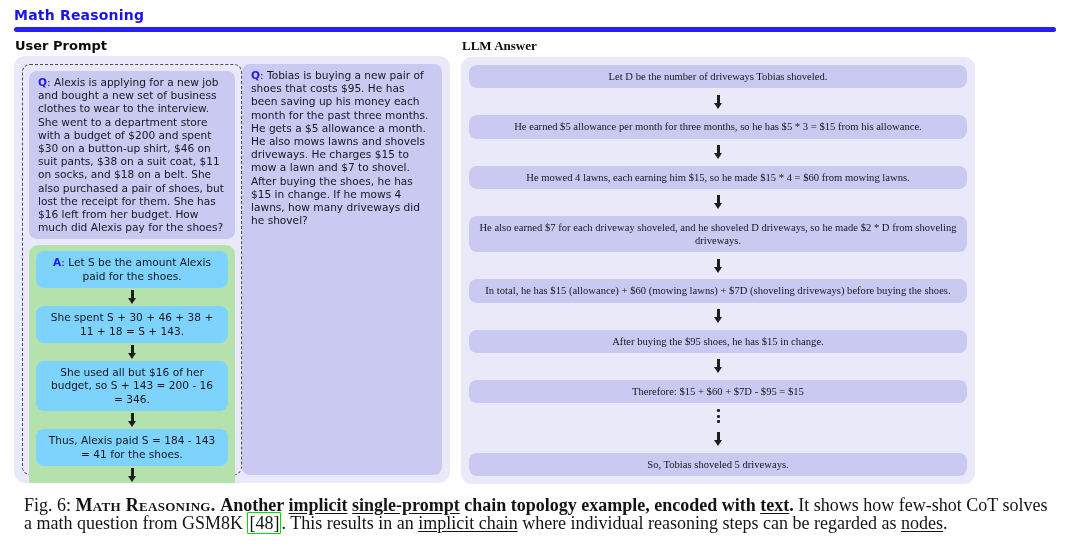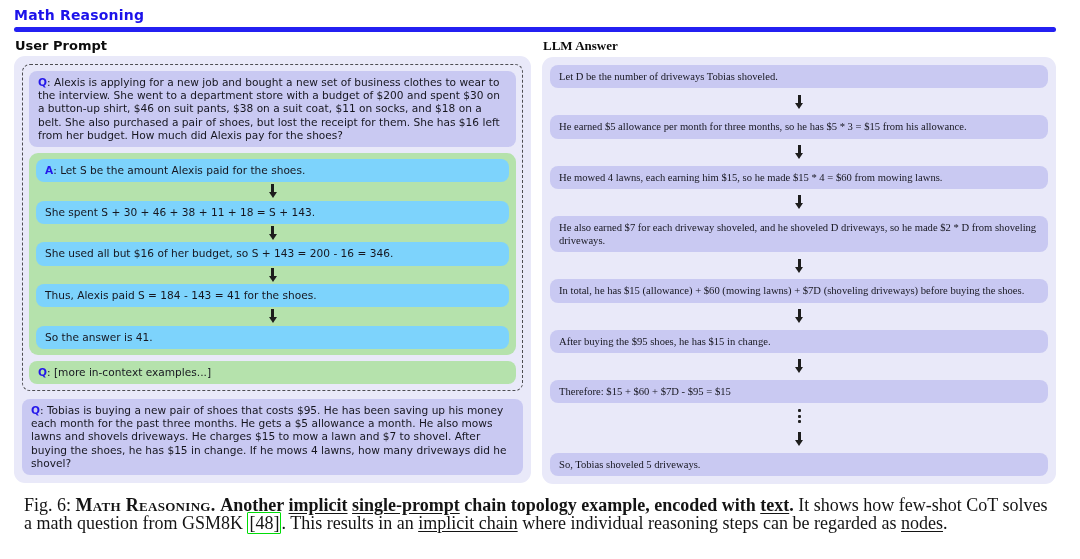--- a/index.html
+++ b/index.html
@@ -5,49 +5,49 @@
   * { box-sizing: border-box; margin: 0; padding: 0; }
   html, body { width: 1080px; height: 559px; background: #ffffff; overflow: hidden; }
   body { font-family: "DejaVu Sans", "Liberation Sans", sans-serif; color: #16161f; }
 
   .page { padding: 7px 14px 0 14px; }
 
   .fig-title { font-size: 14px; font-weight: bold; color: #1c12ea; letter-spacing: 0.2px; }
   .title-rule { height: 5px; background: #2420f2; border-radius: 3px; margin-top: 4px; width: 1042px; }
 
   .cols { display: flex; gap: 11px; margin-top: 5px; }
-  .col-left  { width: 517px; }
+  .col-left  { width: 436px; }
   .col-right { width: 514px; font-family: Liberation Serif, serif; }
 
   .col-heading { font-size: 13px; font-weight: bold; color: #0c0c0c; margin: 1px 0 3px 1px; }
 
   .panel {
     background: #e9e9f9; border-radius: 11px; padding: 8px;
-    height: 427px; display: flex; flex-direction: column;
+    height: 427px; display: flex; flex-direction: row;
     justify-content: space-between; overflow: hidden;
   }
 
   .dashed-box {
     border: 1.3px dashed #4d4d52; border-radius: 8px; padding: 6px;
     display: flex; flex-direction: column; gap: 6px;
   }
 
   .bubble { border-radius: 8px; padding: 5px 9px; font-size: 10.6px; line-height: 13.2px; }
   .lav    { background: #c9c9f2; }
   .green-light { background: #b5e2ac; }
   .green-step  { background: #7dd3fc; }
 
   .qa { font-weight: bold; color: #2417ea; }
 
   .chain-box {
     background: #b5e2ac; border-radius: 9px; padding: 6px 7px;
     display: flex; flex-direction: column;
   }
 
-  .steps-col { display: flex; flex-direction: column; justify-content: space-between; flex: 1; }
+  .steps-col { display: flex; flex-direction: column; justify-content: space-between; flex: 1; text-align: center; }
 
   .arrow { width: 3px; height: 8px; background: #1d1d1d; margin: 2px auto 0 auto; position: relative; flex: none; }
   .arrow::after {
     content: ""; position: absolute; top: 100%; left: 50%; transform: translateX(-50%);
     border-left: 4.5px solid transparent; border-right: 4.5px solid transparent;
     border-top: 6.5px solid #1d1d1d;
   }
   .arrow-pad { height: 6.5px; width: 1px; flex: none; margin: 0 auto 2px auto; }
 
   .dots { display: flex; flex-direction: column; align-items: center; gap: 2.5px; margin: 2px auto; flex: none; }

